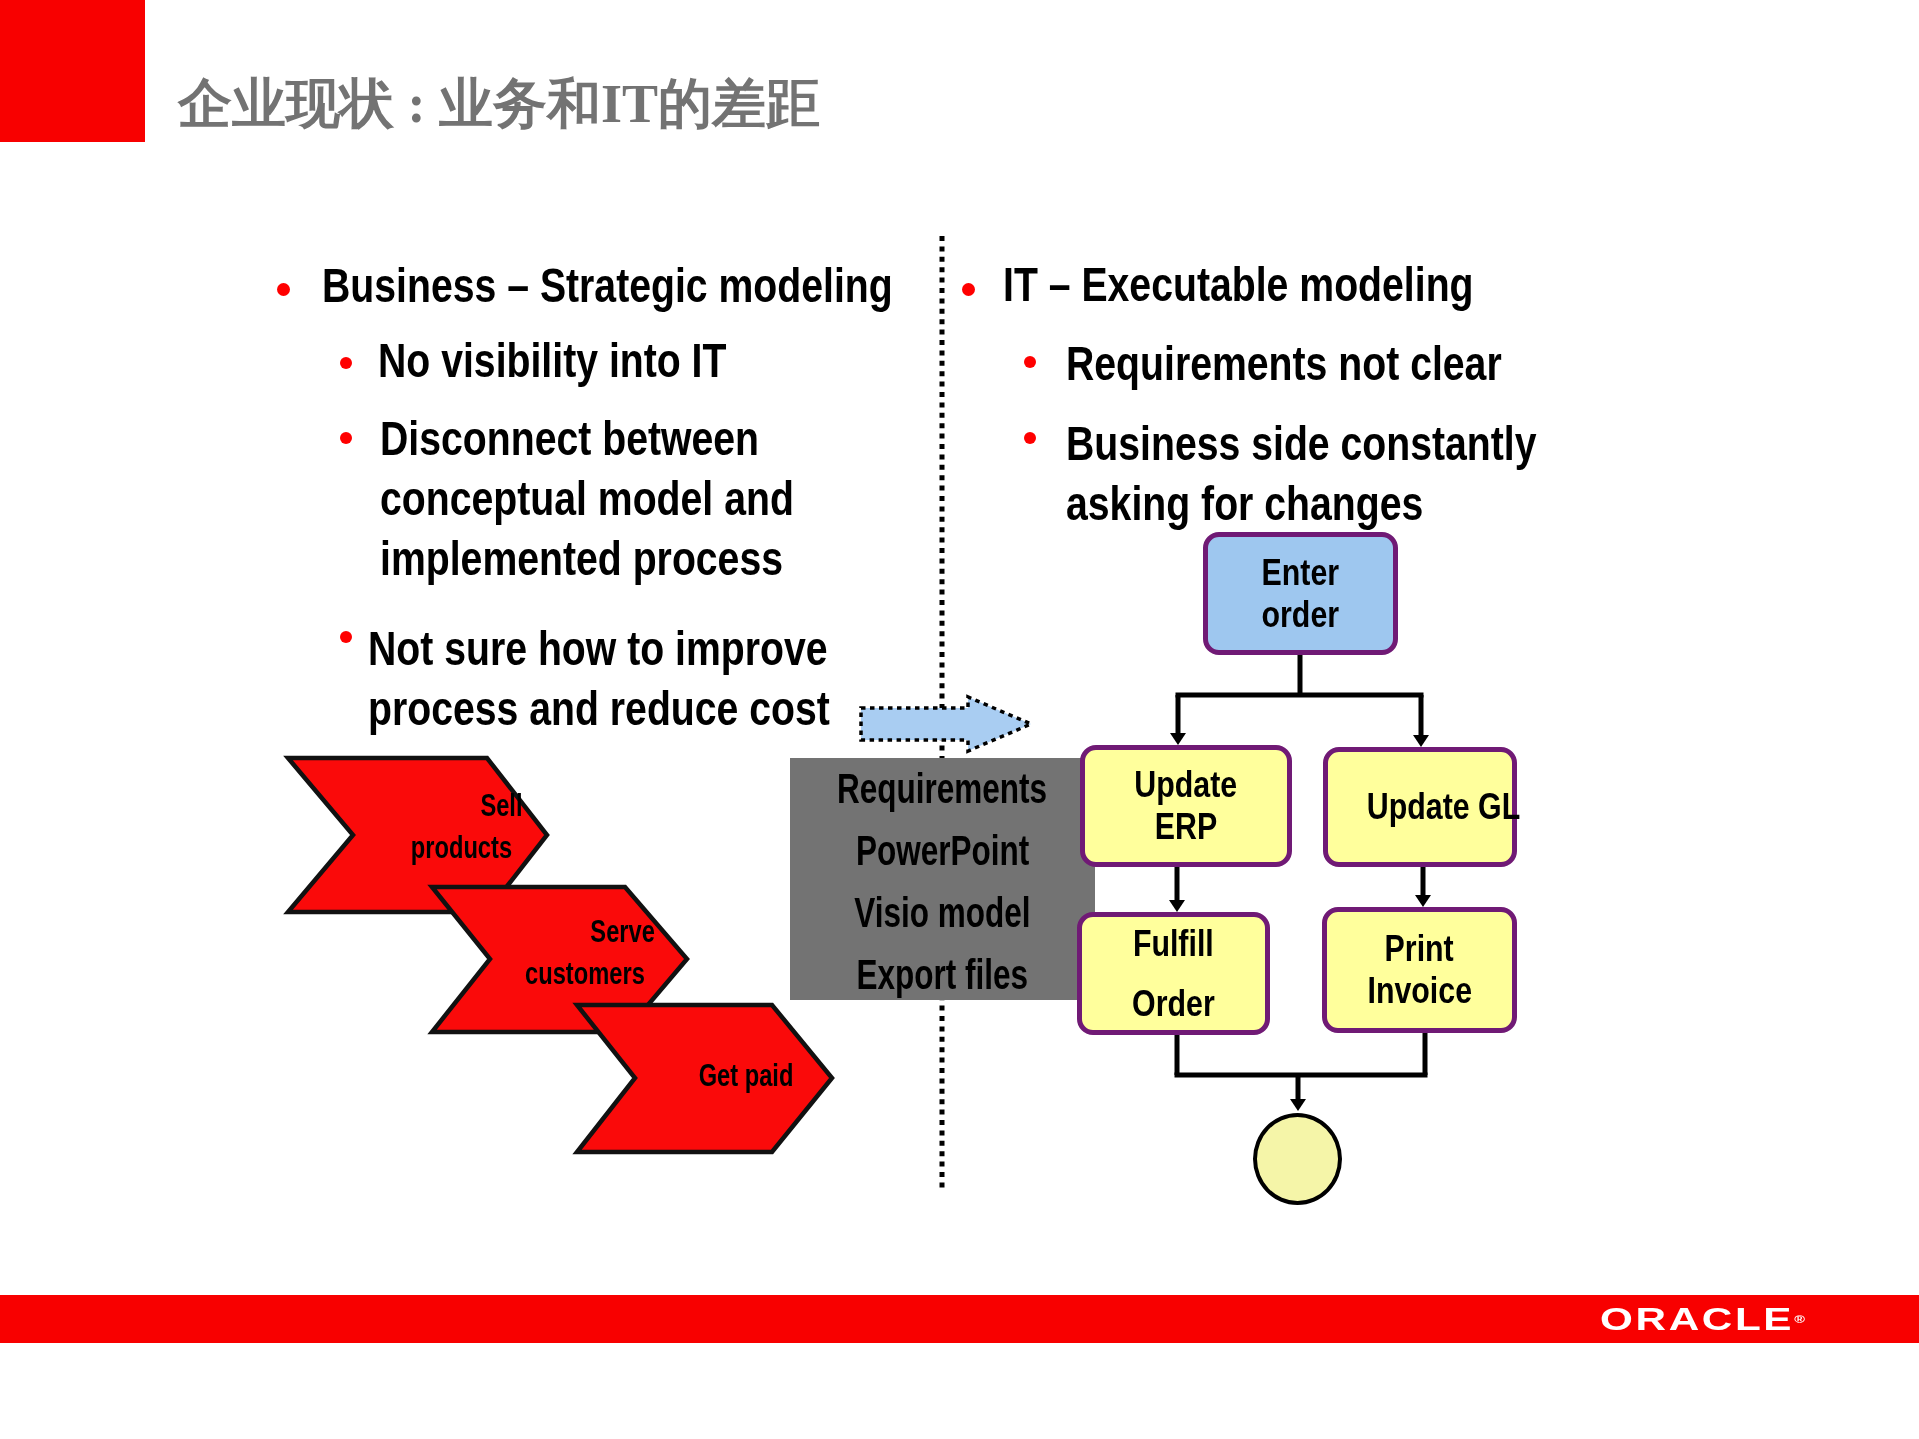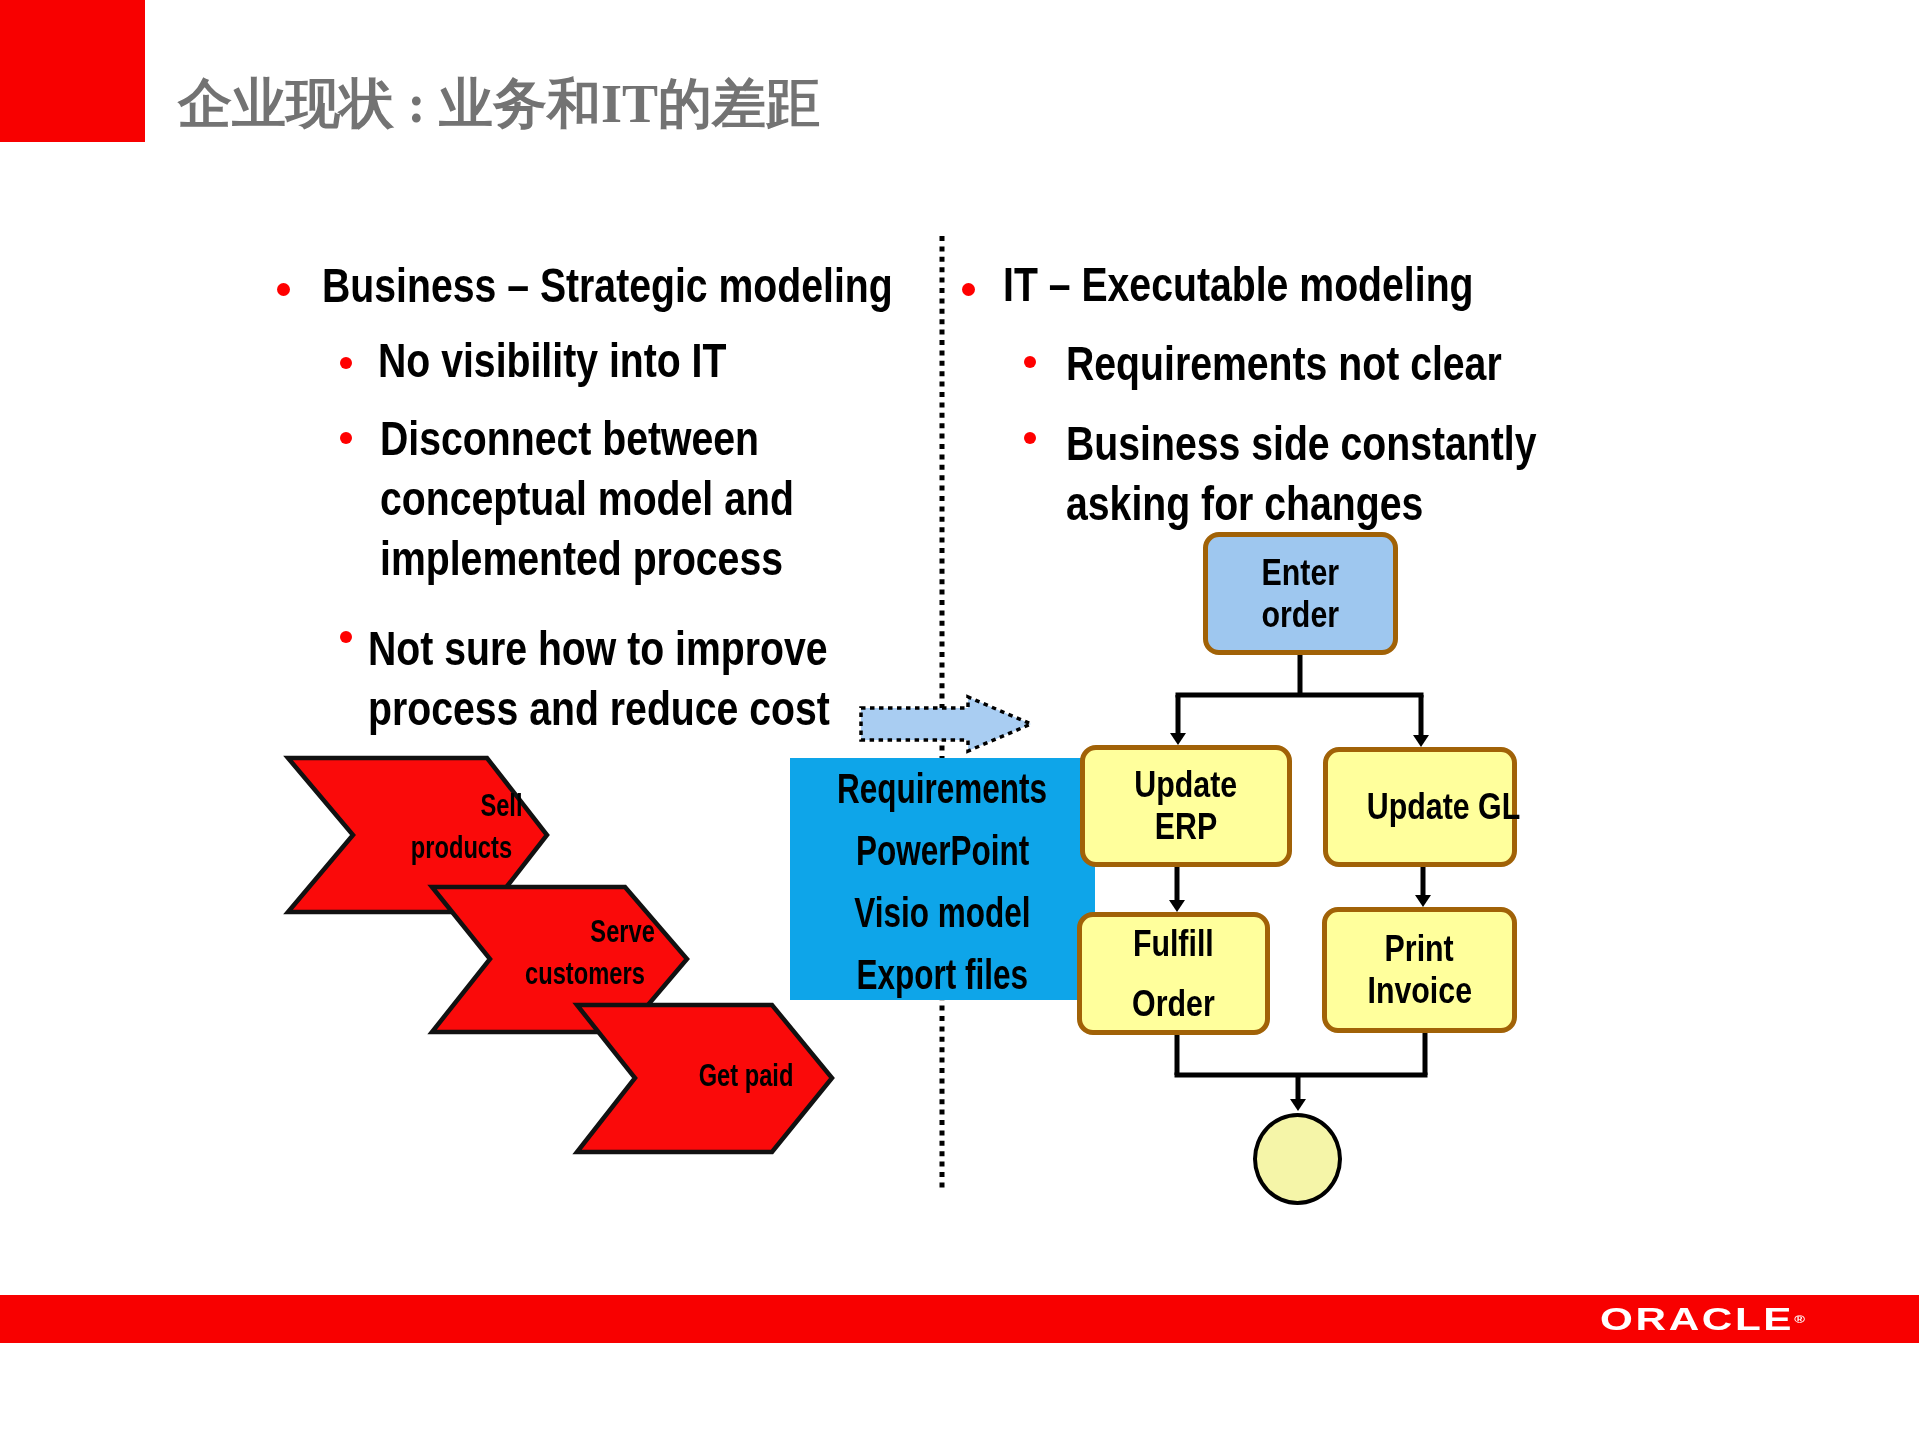--- a/index.html
+++ b/index.html
@@ -7,24 +7,24 @@
   .slide{position:absolute;left:0;top:0;width:1919px;height:1439px;}
   .red-square{position:absolute;left:0;top:0;width:145px;height:142px;background:#F80000;}
   .title{position:absolute;left:178px;top:62px;font-size:54px;line-height:84px;font-weight:bold;color:#737373;font-family:"Liberation Serif","DejaVu Serif",serif;white-space:nowrap;}
   .overlay{position:absolute;left:0;top:0;}
   .bl{position:absolute;color:#000;font-weight:bold;font-size:49px;white-space:nowrap;}
   .bl .ln{height:60px;line-height:60px;}
   .sx{display:inline-block;transform:scaleX(0.80);transform-origin:0 50%;}
   .dot{position:absolute;border-radius:50%;background:#FF0000;}
   .d13{width:13px;height:13px;}
   .d12{width:12px;height:12px;}
-  .mid-labels{position:absolute;left:790px;top:758px;width:305px;height:242px;background:#0ea5e9;display:flex;flex-direction:column;}
+  .mid-labels{position:absolute;left:790px;top:758px;width:305px;height:242px;background:#737373;display:flex;flex-direction:column;}
   .mid-labels .row{height:62px;line-height:62px;text-align:center;font-weight:bold;font-size:42px;color:#000;}
   .mid-labels .sxc{display:inline-block;transform:scaleX(0.75);transform-origin:center center;}
-  .fbox{position:absolute;box-sizing:border-box;border:5px solid #a16207;border-radius:16px;display:flex;flex-direction:column;align-items:center;justify-content:center;text-align:center;font-weight:bold;color:#000;font-size:37px;}
+  .fbox{position:absolute;box-sizing:border-box;border:5px solid #701a75;border-radius:16px;display:flex;flex-direction:column;align-items:center;justify-content:center;text-align:center;font-weight:bold;color:#000;font-size:37px;}
   .fbox .ln{line-height:42px;height:42px;}
   .fbox .lnw{line-height:60px;height:60px;}
   .fbox .sxc{display:inline-block;transform:scaleX(0.82);transform-origin:center center;white-space:nowrap;}
   .blue{background:#9EC7EF;}
   .yellow{background:#FFFF9C;}
   .circle{position:absolute;box-sizing:border-box;left:1253px;top:1113px;width:89px;height:92px;border:4px solid #000;border-radius:50%;background:#F5F5A8;}
   .chev-label{position:absolute;width:200px;text-align:right;font-weight:bold;color:#000;font-size:32px;}
   .chev-label .ln{height:42px;line-height:42px;}
   .chev-label .sxc{display:inline-block;transform:scaleX(0.74);transform-origin:center center;white-space:nowrap;}
   .footer-bar{position:absolute;left:0;top:1295px;width:1919px;height:48px;background:#F80000;}

